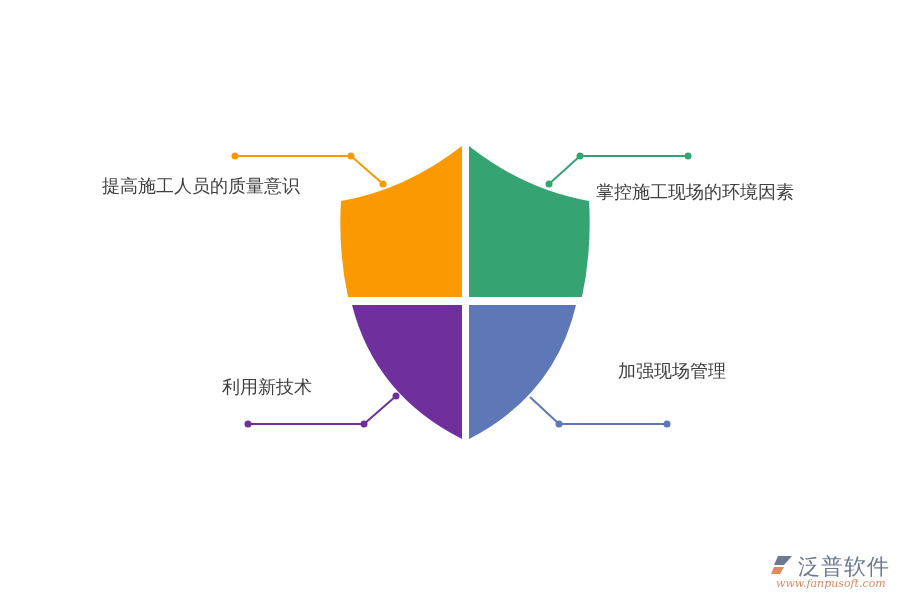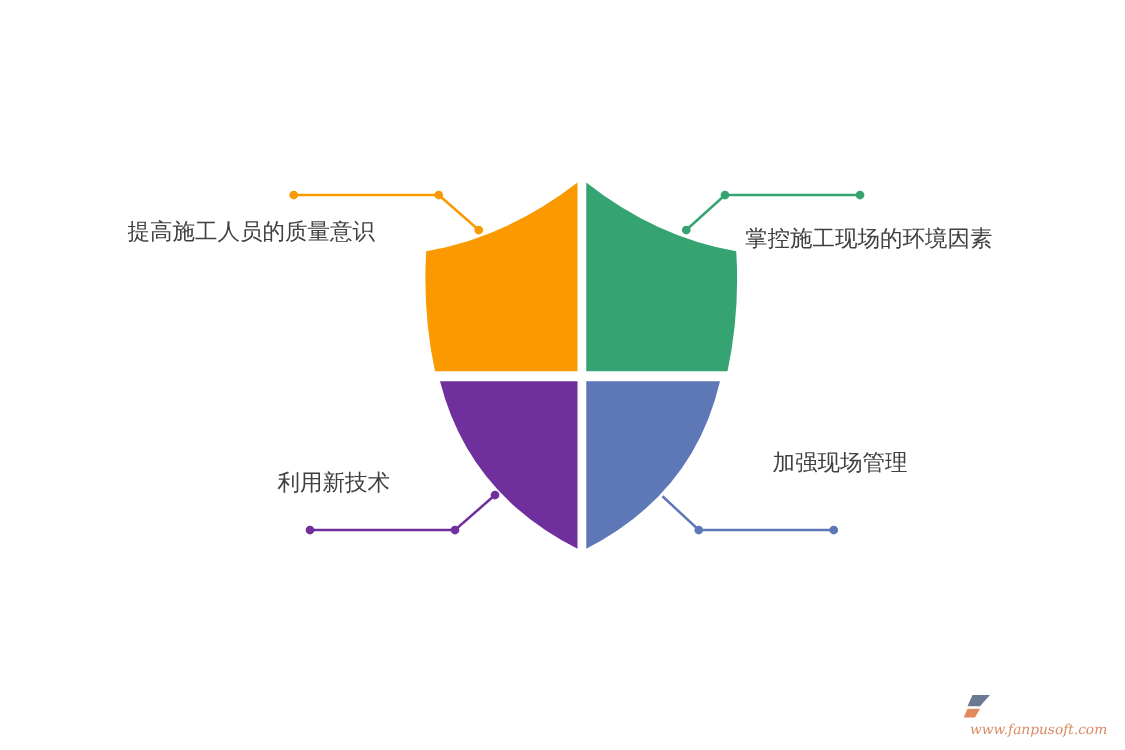--- a/index.html
+++ b/index.html
@@ -55,14 +55,15 @@
 <div class="label" style="left:102px; top:175px;">提高施工人员的质量意识</div>
 <div class="label" style="left:596px; top:181px;">掌控施工现场的环境因素</div>
 <div class="label" style="left:183px; top:376px;margin-left:39px;">利用新技术</div>
 <div class="label" style="left:618px; top:360px;">加强现场管理</div>
 
 <div id="logo">
   <svg width="26" height="22" viewBox="0 0 26 22" style="position:absolute;left:2px;top:2px;">
     <path d="M8,2 L22,2 L14,11 L4,11 Z" fill="#6b7a92"></path>
     <path d="M4,13 L14,13 L10,20 L1,20 Z" fill="#e08a5e"></path>
   </svg>
+  <span class="logo-text">泛普软件</span>
   <span class="logo-url">www.fanpusoft.com</span>
 </div>
 
 </body></html>

